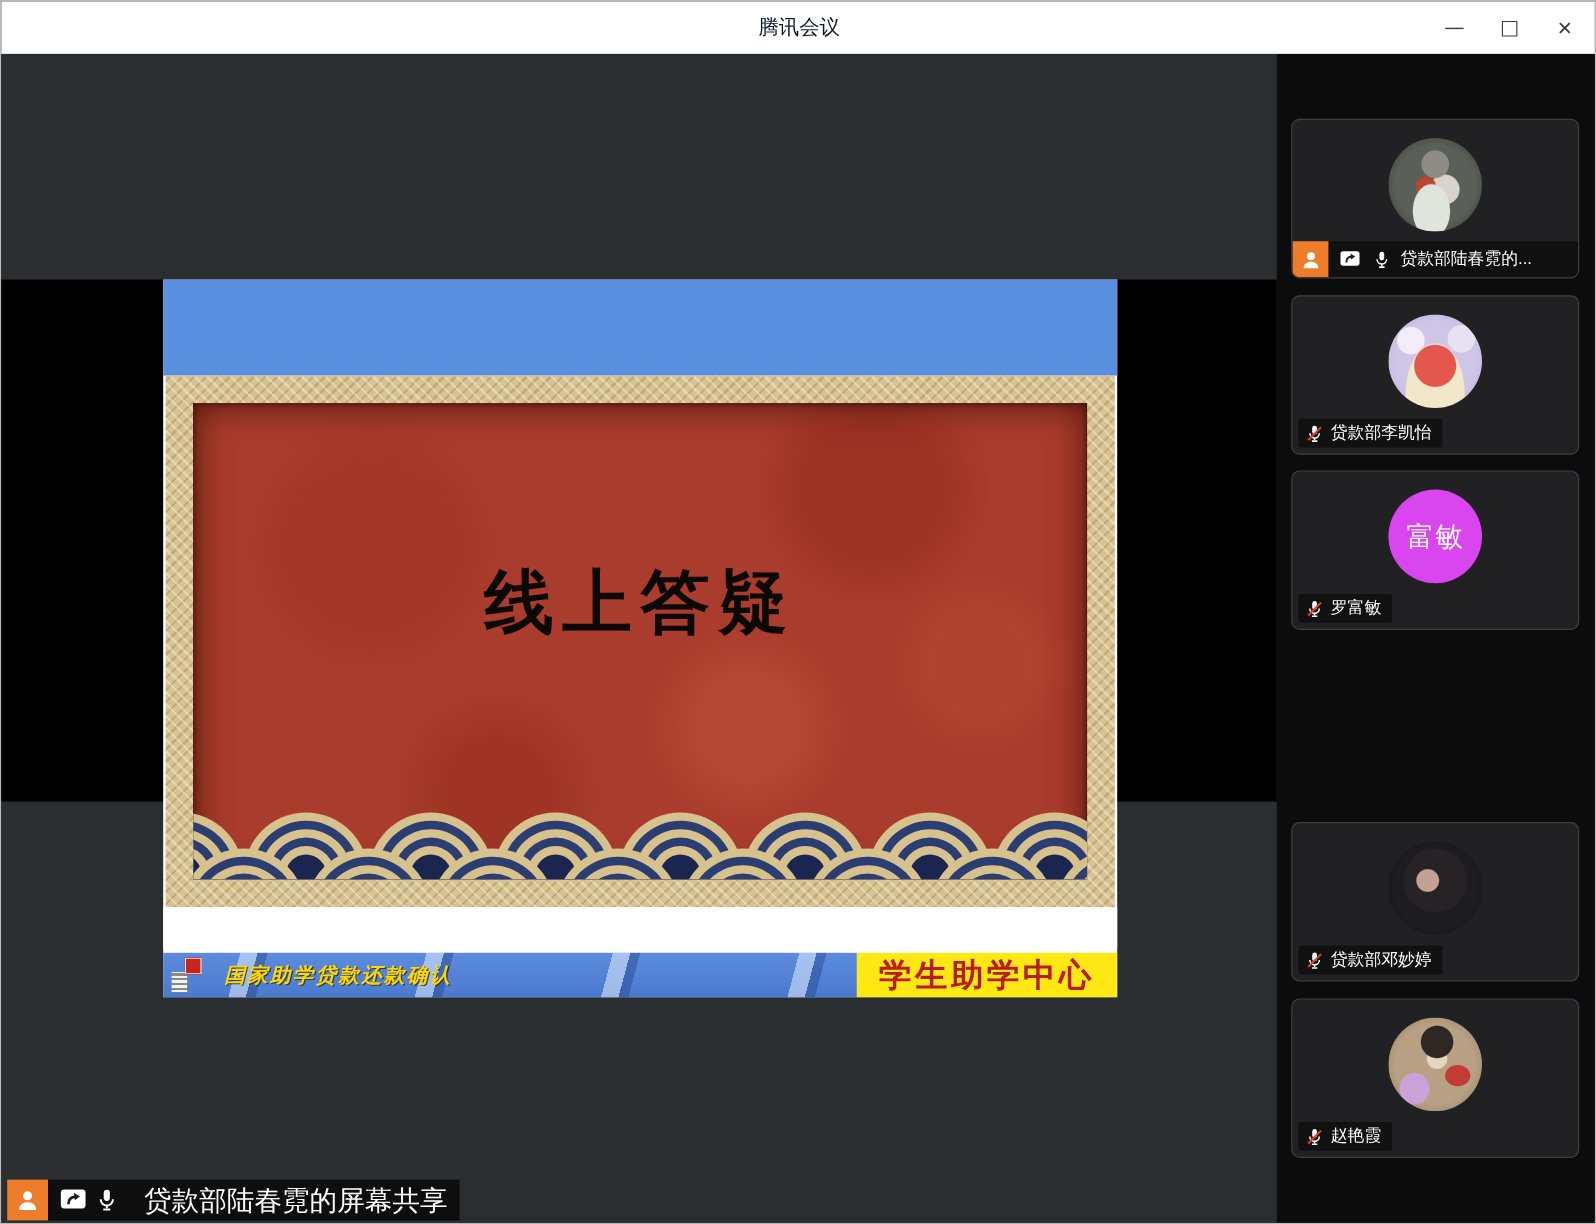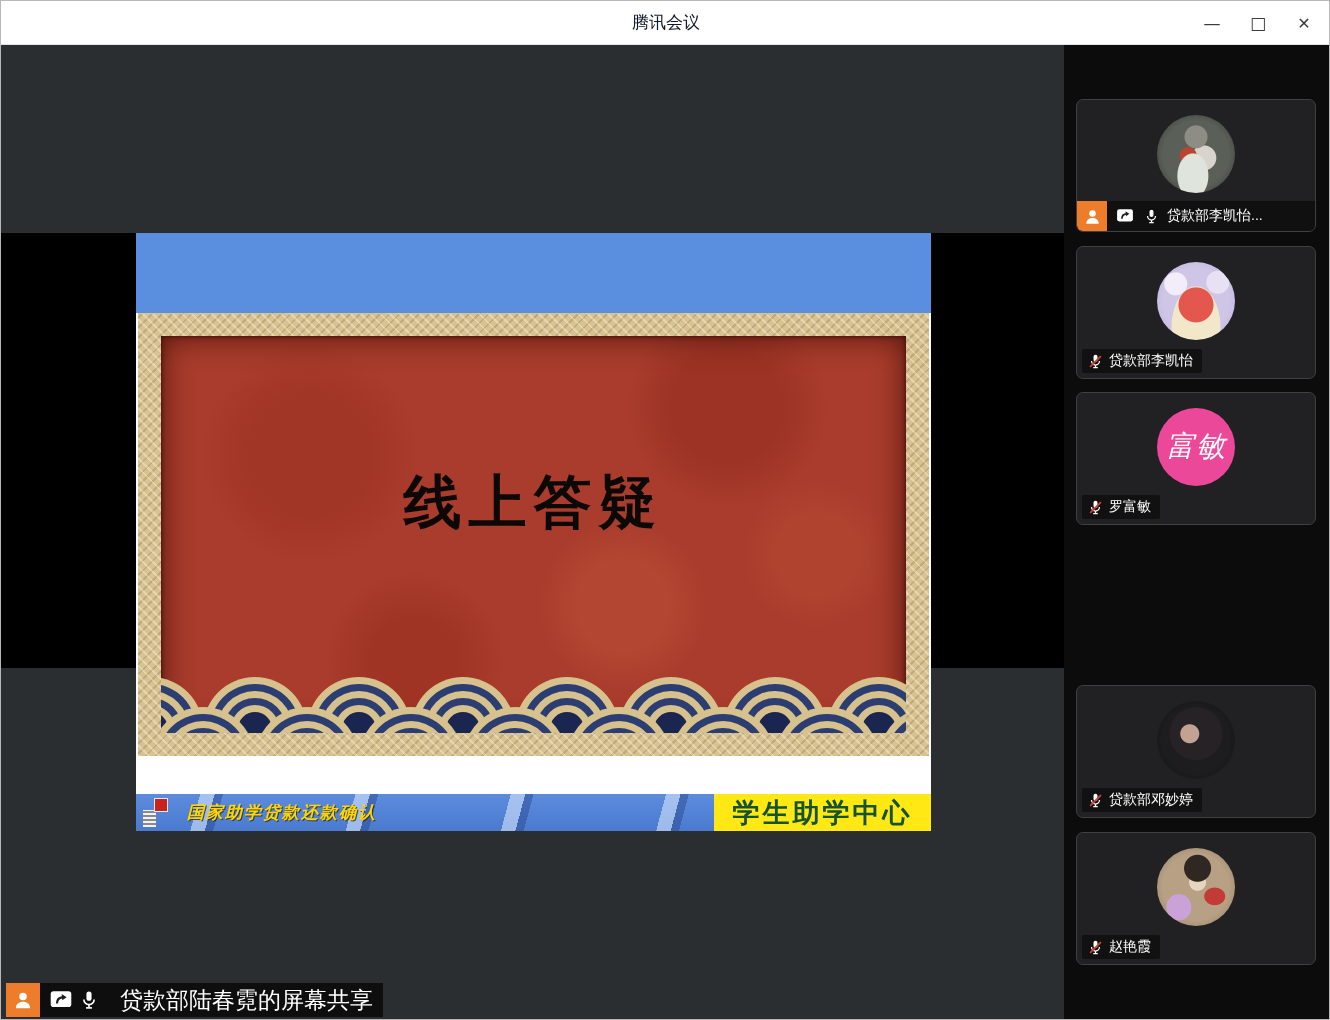--- a/index.html
+++ b/index.html
@@ -47,21 +47,21 @@
              repeating-linear-gradient(105deg, rgba(0,0,0,0) 0 62px, rgba(225,238,255,.55) 62px 76px, rgba(34,62,130,.42) 76px 84px, rgba(0,0,0,0) 84px 150px),
              linear-gradient(#5d8cde, #4a7ace); }
   .footer-left-text { margin-left:18px; font-family:"Liberation Serif","DejaVu Serif",serif; font-style:italic; font-weight:bold;
            font-size:17px; color:#ffd600; letter-spacing:2px; text-shadow:1px 1px 0 rgba(40,40,40,.8); }
   .logo { position:relative; width:27px; height:29px; margin-left:6px; flex:0 0 auto; }
   .logo .lg-a { position:absolute; top:0; right:1px; width:14px; height:14px; background:#c8241e;
            box-shadow: inset 0 0 0 1px #e8e8e8; }
   .logo .lg-b { position:absolute; bottom:0; left:1px; width:13px; height:17px;
            background:repeating-linear-gradient(0deg,#f2f2f2 0 2px,#8a8a8a 2px 4px); }
   .footer-right { width:217px; height:37px; background:#ffe813; display:flex; align-items:center; justify-content:center;
-           font-family:"Liberation Serif","DejaVu Serif",serif; font-weight:bold; font-size:27px; color:#14532d; letter-spacing:3px; }
+           font-family:"Liberation Serif","DejaVu Serif",serif; font-weight:bold; font-size:27px; color:#b91c1c; letter-spacing:3px; }
 
   
   .share-indicator { position:absolute; left:5px; top:938px; height:34px; display:flex; align-items:stretch; cursor:pointer; }
   .badge-orange { width:34px; height:34px; background:#ed7d2b; display:flex; align-items:center; justify-content:center; flex:0 0 auto; }
   .badge-orange svg { width:22px; height:22px; }
   .ind-label { display:flex; align-items:center; background:rgba(10,10,10,.88); padding:0 10px 0 8px; }
   .ind-label svg { flex:0 0 auto; }
   .ind-text { color:#fff; font-size:23px; margin-left:20px; white-space:nowrap; }
 
   
@@ -73,22 +73,22 @@
       radial-gradient(ellipse at 46% 78%, #dfe5dc 0 15px, rgba(0,0,0,0) 16px),
       radial-gradient(circle at 40% 52%, #b8452f 0 8px, rgba(0,0,0,0) 9px),
       radial-gradient(circle at 60% 55%, #d8d4cc 0 12px, rgba(0,0,0,0) 13px),
       radial-gradient(circle at 50% 50%, #5a5f58 0 60%, #2e332e 100%); }
   .avatar-blob { background:
       radial-gradient(circle at 50% 55%, #e4574f 0 17px, rgba(0,0,0,0) 18px),
       radial-gradient(ellipse at 50% 84%, #f2e7c8 0 24px, rgba(0,0,0,0) 25px),
       radial-gradient(circle at 24% 28%, #f2edf8 0 11px, rgba(0,0,0,0) 12px),
       radial-gradient(circle at 78% 26%, #e8e1f4 0 11px, rgba(0,0,0,0) 12px),
       radial-gradient(circle at 50% 50%, #cfc5e6 0 60%, #b9addb 100%); }
-  .avatar-initials { background:#ec4899; display:flex; align-items:center; justify-content:center;
-      color:#fff; font-size:29px; letter-spacing:1px;font-style:italic; }
+  .avatar-initials { background:#d946ef; display:flex; align-items:center; justify-content:center;
+      color:#fff; font-size:23px; letter-spacing:1px; }
   .avatar-cat { background:
       radial-gradient(circle at 52% 40%, #efe9e4 0 25px, rgba(0,0,0,0) 26px),
       radial-gradient(circle at 50% 88%, #d8d2cc 0 16px, rgba(0,0,0,0) 17px),
       radial-gradient(circle at 50% 50%, #4a4750 0 60%, #35323a 100%); }
   .avatar-dark { background:
       radial-gradient(circle at 42% 42%, #c3a193 0 9px, rgba(0,0,0,0) 10px),
       radial-gradient(circle at 50% 42%, #262226 0 26px, rgba(0,0,0,0) 27px),
       radial-gradient(circle at 50% 50%, #1d1c1f 0 60%, #111113 100%); }
   .avatar-anime { background:
       radial-gradient(circle at 52% 26%, #2e2722 0 13px, rgba(0,0,0,0) 14px),
@@ -220,21 +220,21 @@
           <svg viewBox="0 0 24 24">
               <use href="#ic-person"></use>
             </svg>
         </span>
         <svg class="share" width="20" height="20" viewBox="0 0 24 24">
             <use href="#ic-share"></use>
           </svg>
         <svg class="mic" width="17" height="17" viewBox="0 0 24 24">
             <use href="#ic-mic"></use>
           </svg>
-        <span class="tile-name">贷款部李凯怡...</span>
+        <span class="tile-name">贷款部陆春霓的...</span>
       </div>
     </div>
 
     <div class="tile" style="top:201px">
       <div class="avatar avatar-blob"></div>
       <div class="name-chip">
         <svg width="17" height="17" viewBox="0 0 24 24">
             <use href="#ic-mic-muted"></use>
           </svg>
         <span>贷款部李凯怡</span>

